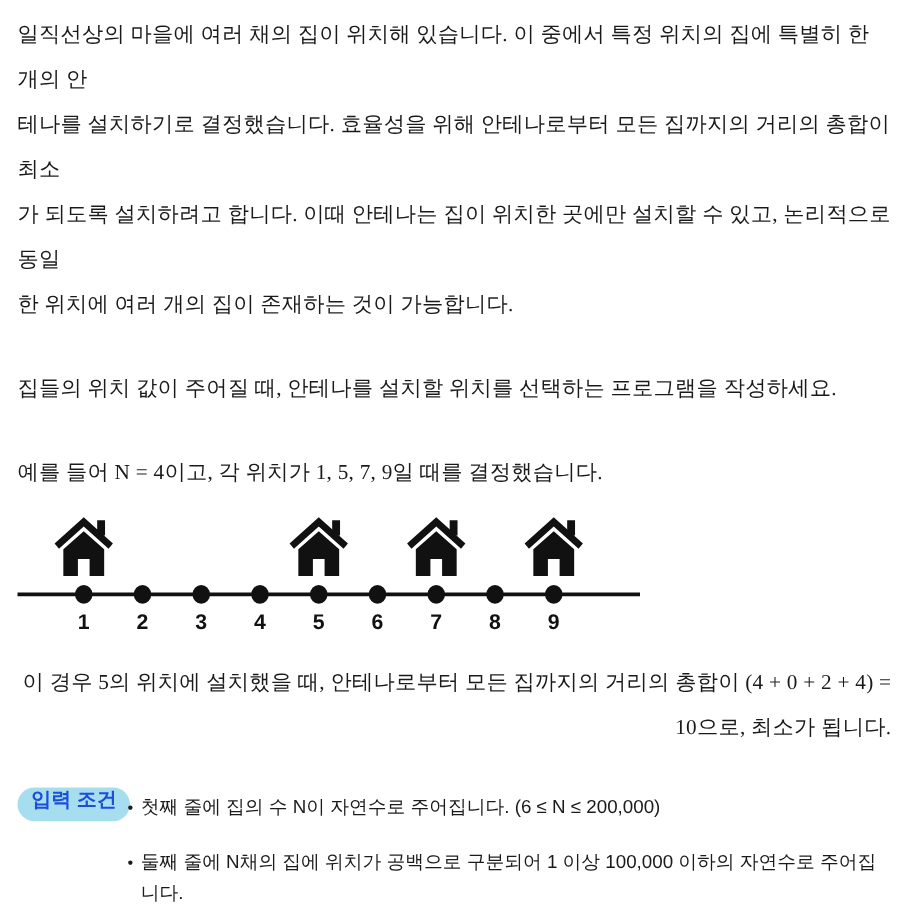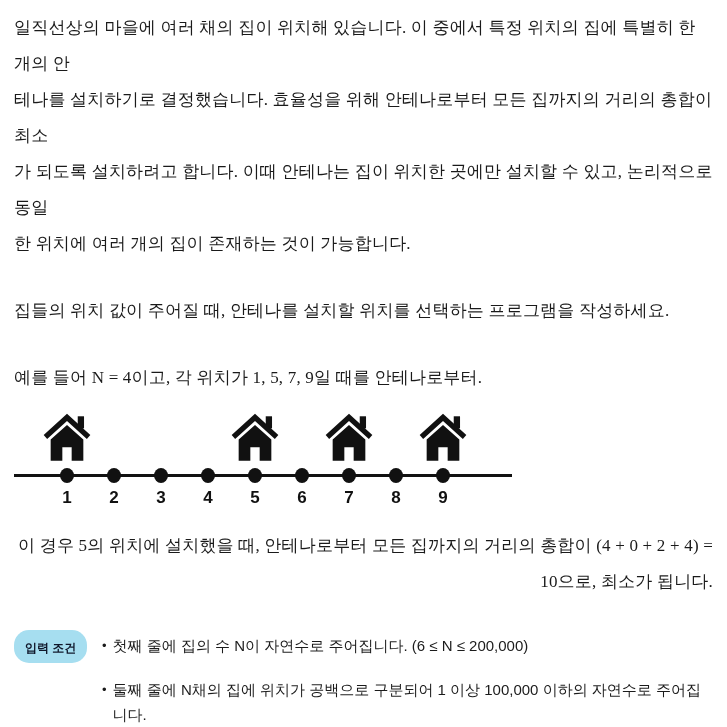--- a/index.html
+++ b/index.html
@@ -47,24 +47,24 @@
   
   .cond-row {
     display:flex; align-items:flex-start;
     margin-top:30px;
     font-family:"Liberation Sans", sans-serif;
   }
   .badge-col { width:88px; flex:none; }
   .badge {
     display:inline-block;
     border-radius:15px;
-    padding:10px 11px 6px 11px;
+    padding:0 11px 6px 11px;
     font-family:"Liberation Sans", sans-serif;
-    font-weight:bold; font-size:12px;
-    color:#0f172a;
+    font-weight:bold; font-size:16px;
+    color:#1d4ed8;
     white-space:nowrap;
   }
   .badge.light  { background:#a6def0; }
   .bullets { flex:1; padding-top:3px; }
   .bullet-item {
     display:flex;
     font-size:15px; line-height:25px;
     margin-bottom:19px;
     color:#1b1b1b;
     max-width:610px;
@@ -77,21 +77,21 @@
 
 <div class="page">
 
   <p class="para">일직선상의 마을에 여러 채의 집이 위치해 있습니다. 이 중에서 특정 위치의 집에 특별히 한 개의 안
 테나를 설치하기로 결정했습니다. 효율성을 위해 안테나로부터 모든 집까지의 거리의 총합이 최소
 가 되도록 설치하려고 합니다. 이때 안테나는 집이 위치한 곳에만 설치할 수 있고, 논리적으로 동일
 한 위치에 여러 개의 집이 존재하는 것이 가능합니다.</p>
 
   <p class="para mt">집들의 위치 값이 주어질 때, 안테나를 설치할 위치를 선택하는 프로그램을 작성하세요.</p>
 
-  <p class="para mt">예를 들어 N = 4이고, 각 위치가 1, 5, 7, 9일 때를 안테나로부터.</p>
+  <p class="para mt">예를 들어 N = 4이고, 각 위치가 1, 5, 7, 9일 때를 결정했습니다.</p>
 
   <div class="diagram">
     <div class="axis"></div>
   <div class="dot" style="left: 46px;"></div>
       <div class="tick-label" style="left: 39px;">1</div>
       <div class="dot" style="left: 93px;"></div>
       <div class="tick-label" style="left: 86px;">2</div>
       <div class="dot" style="left: 140px;"></div>
       <div class="tick-label" style="left: 133px;">3</div>
       <div class="dot" style="left: 187px;"></div>

